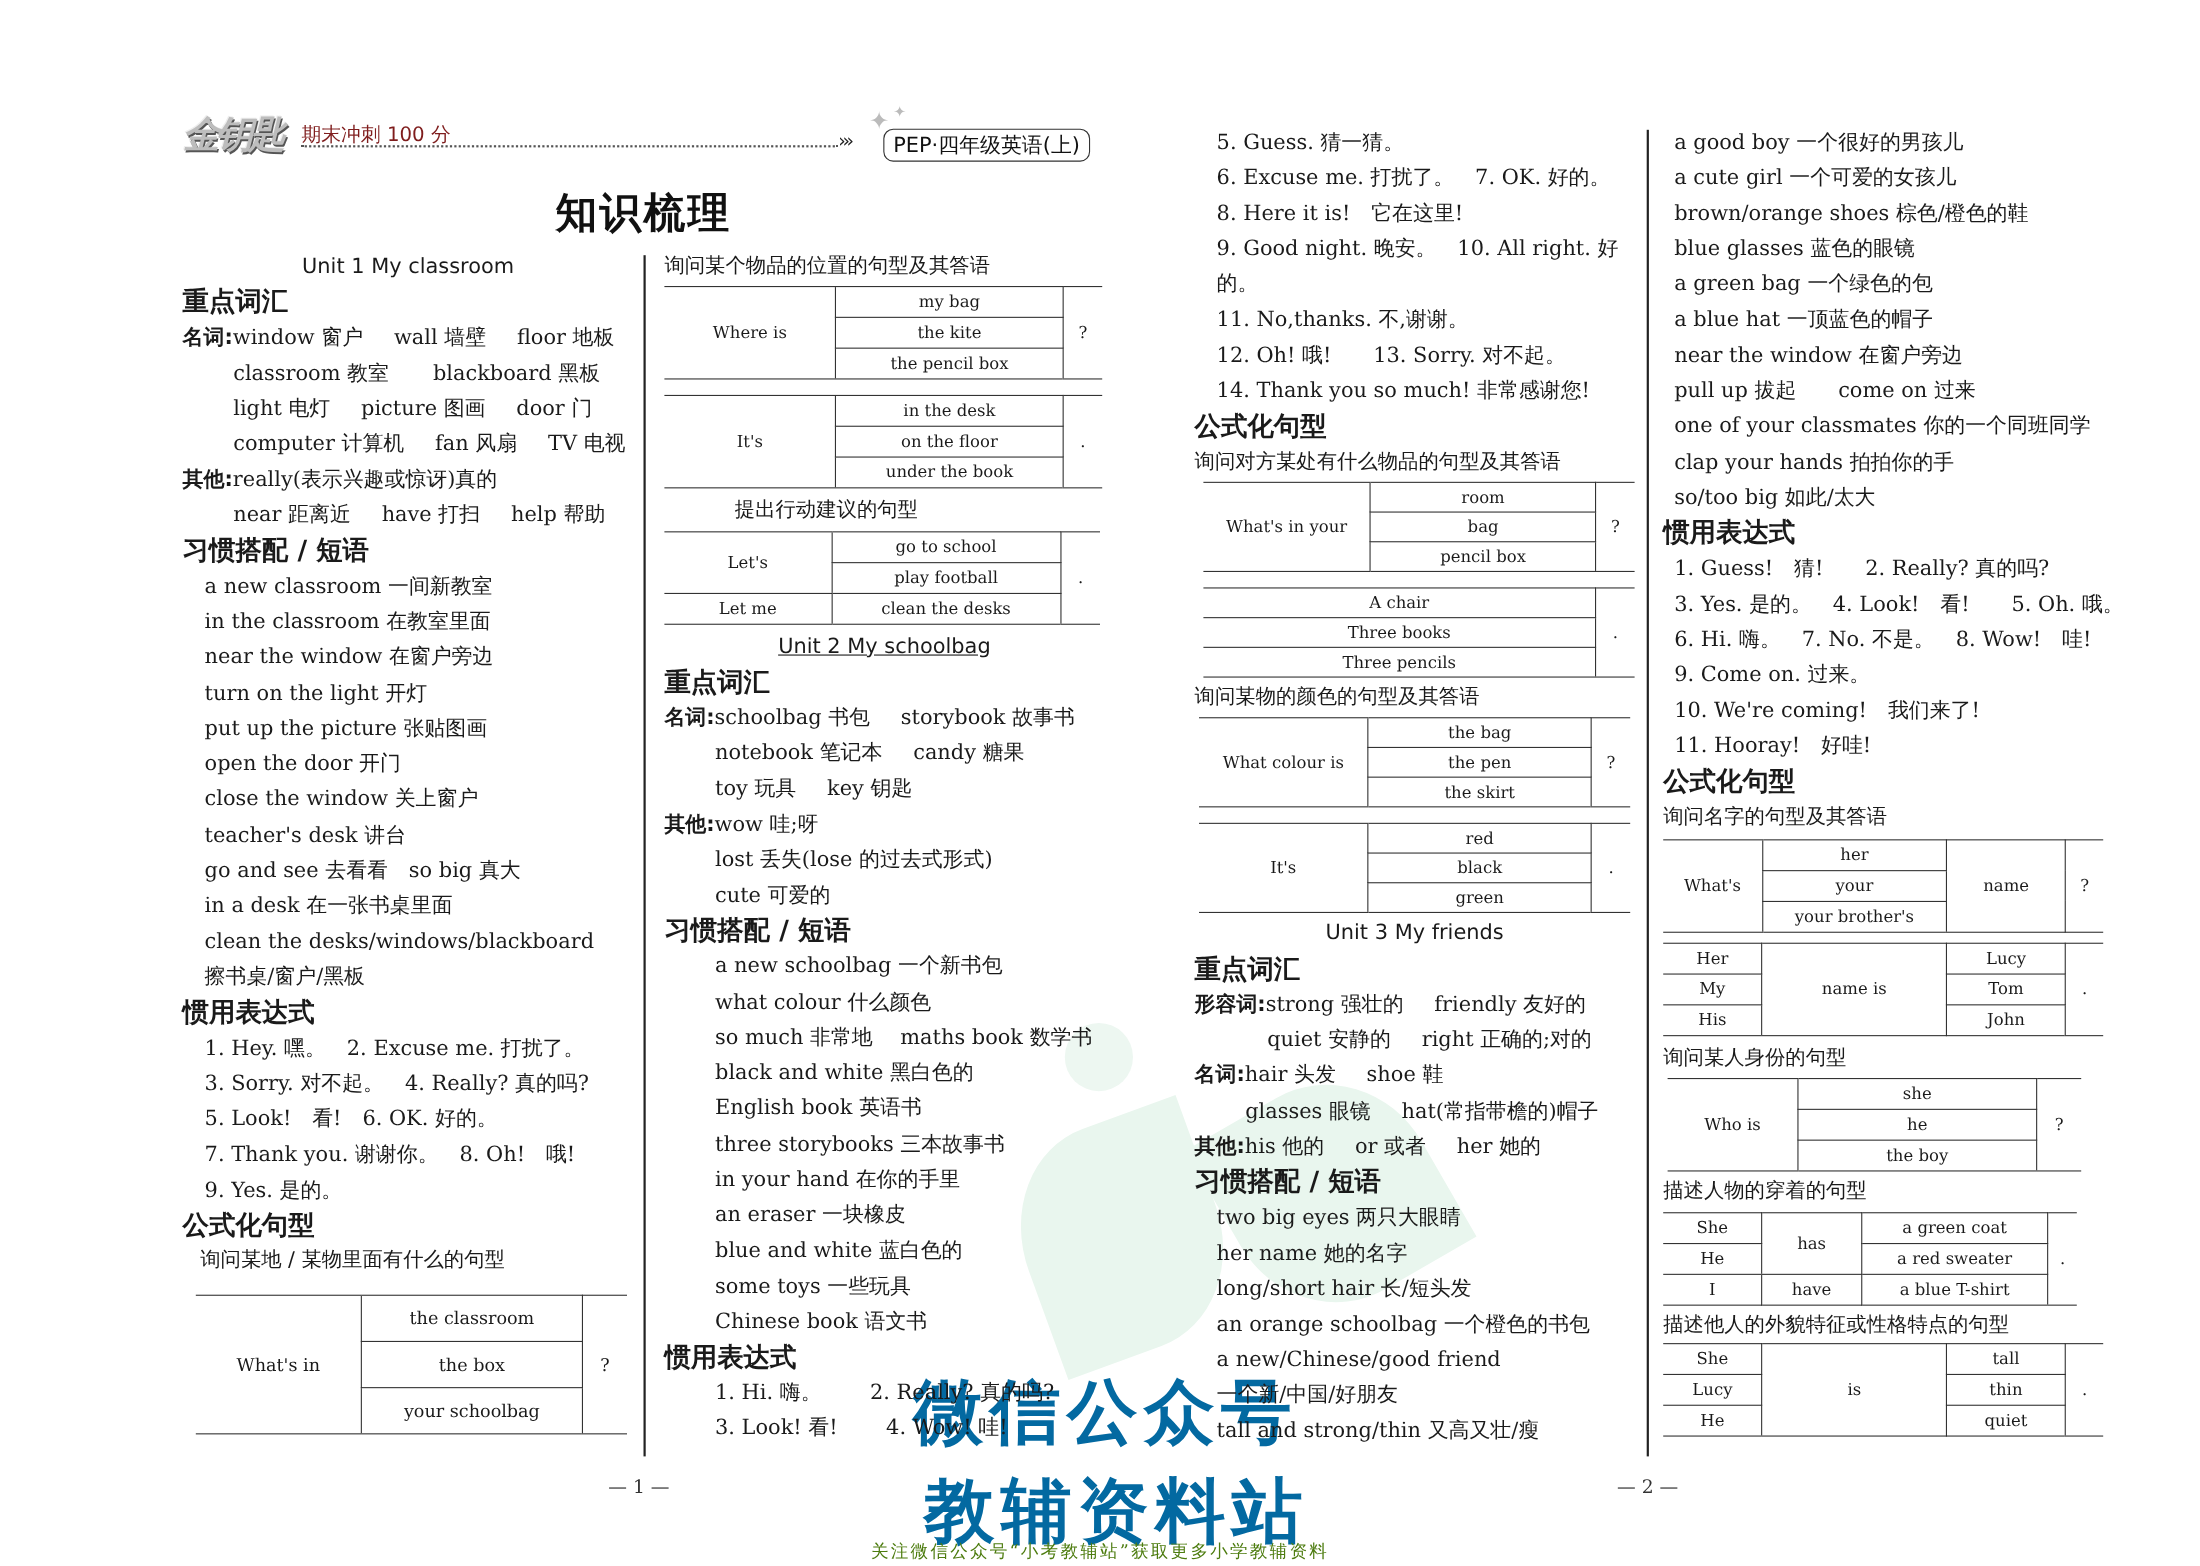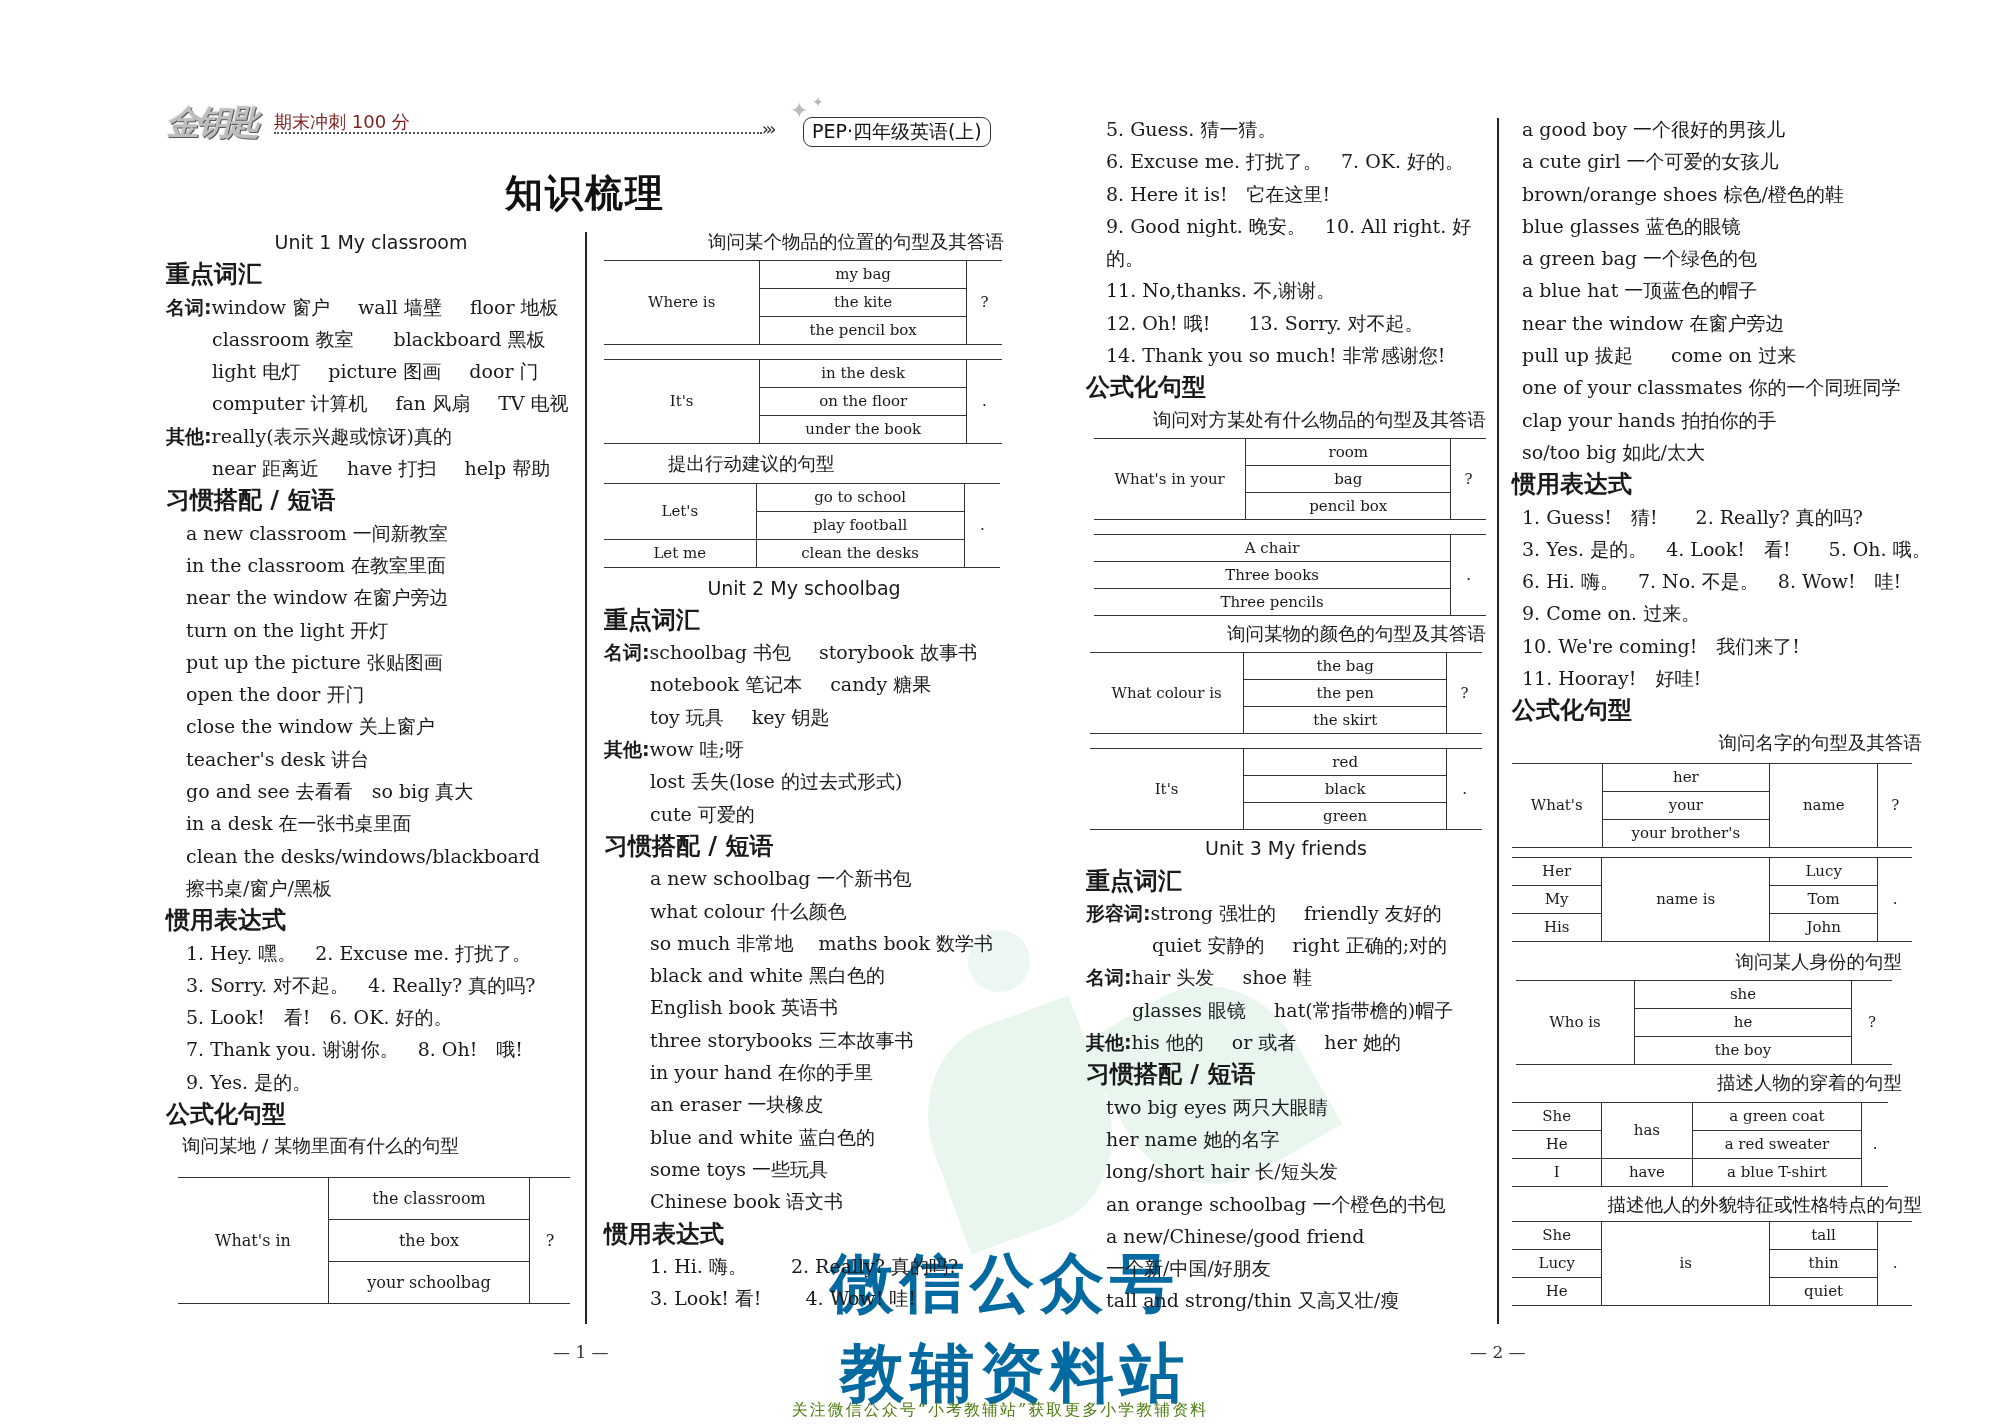--- a/index.html
+++ b/index.html
@@ -29,21 +29,21 @@
   .vline { position:absolute; width:2px; background:#222; }
 
   .col { position:absolute; font-size:19px; line-height:32.3px; }
   .unit-title { font-family:"DejaVu Sans",sans-serif; font-size:19px; text-align:center; }
   .sec { font-weight:bold; font-size:24px; }
   .ind1 { padding-left:20px; }
   .ind2 { padding-left:46px; }
   .ind4 { padding-left:82px; }
   .lbl { font-family:"DejaVu Sans",sans-serif; font-weight:bold; }
   .gap { display:inline-block; width:28px; }
-  .tbl-title { font-family:"DejaVu Sans",sans-serif; font-size:18.5px; text-align:right; }
+  .tbl-title { font-family:"DejaVu Sans",sans-serif; font-size:18.5px; text-align:left; }
 
   table.pat { border-collapse:collapse; font-size:15px; line-height:26px; }
   table.pat td { border-top:1.5px solid #333; border-bottom:1.5px solid #333; text-align:center; padding:0; }
   table.pat td.vb { border-left:1.5px solid #333;text-align:center; }
   table.pat td.vr { border-right:1.5px solid #333; }
   .spacer { height:8px; }
 
   .page-num { position:absolute; font-family:"DejaVu Serif",serif; font-size:17px; color:#333; }
   .footer { position:absolute; left:0; width:2000px; top:1407px; text-align:center; font-size:16px; color:#4d7c0f; letter-spacing:2px; font-family:"DejaVu Serif",serif; }
 </style>
@@ -162,21 +162,21 @@
       </tr>
       <tr>
             <td class="vb vr">play football</td>
           </tr>
       <tr>
         <td>Let me</td>
         <td class="vb vr">clean the desks</td>
       </tr>
     </tbody>
       </table>
-    <div class="unit-title" style="margin-top:4px;">Unit 2  My schoolbag</div>
+    <div class="unit-title" style="margin-top:4px;text-decoration:underline;">Unit 2  My schoolbag</div>
     <div class="sec">重点词汇</div>
     <div><span class="lbl">名词:</span><span>schoolbag 书包</span><span class="gap"></span><span>storybook 故事书</span></div>
     <div class="ind2"><span>notebook 笔记本</span><span class="gap"></span><span>candy 糖果</span></div>
     <div class="ind2"><span>toy 玩具</span><span class="gap"></span><span>key 钥匙</span></div>
     <div><span class="lbl">其他:</span><span>wow 哇;呀</span></div>
     <div class="ind2">lost 丢失(lose 的过去式形式)</div>
     <div class="ind2">cute 可爱的</div>
     <div class="sec">习惯搭配 / 短语</div>
     <div class="ind2">a new schoolbag 一个新书包</div>
     <div class="ind2">what colour 什么颜色</div>

